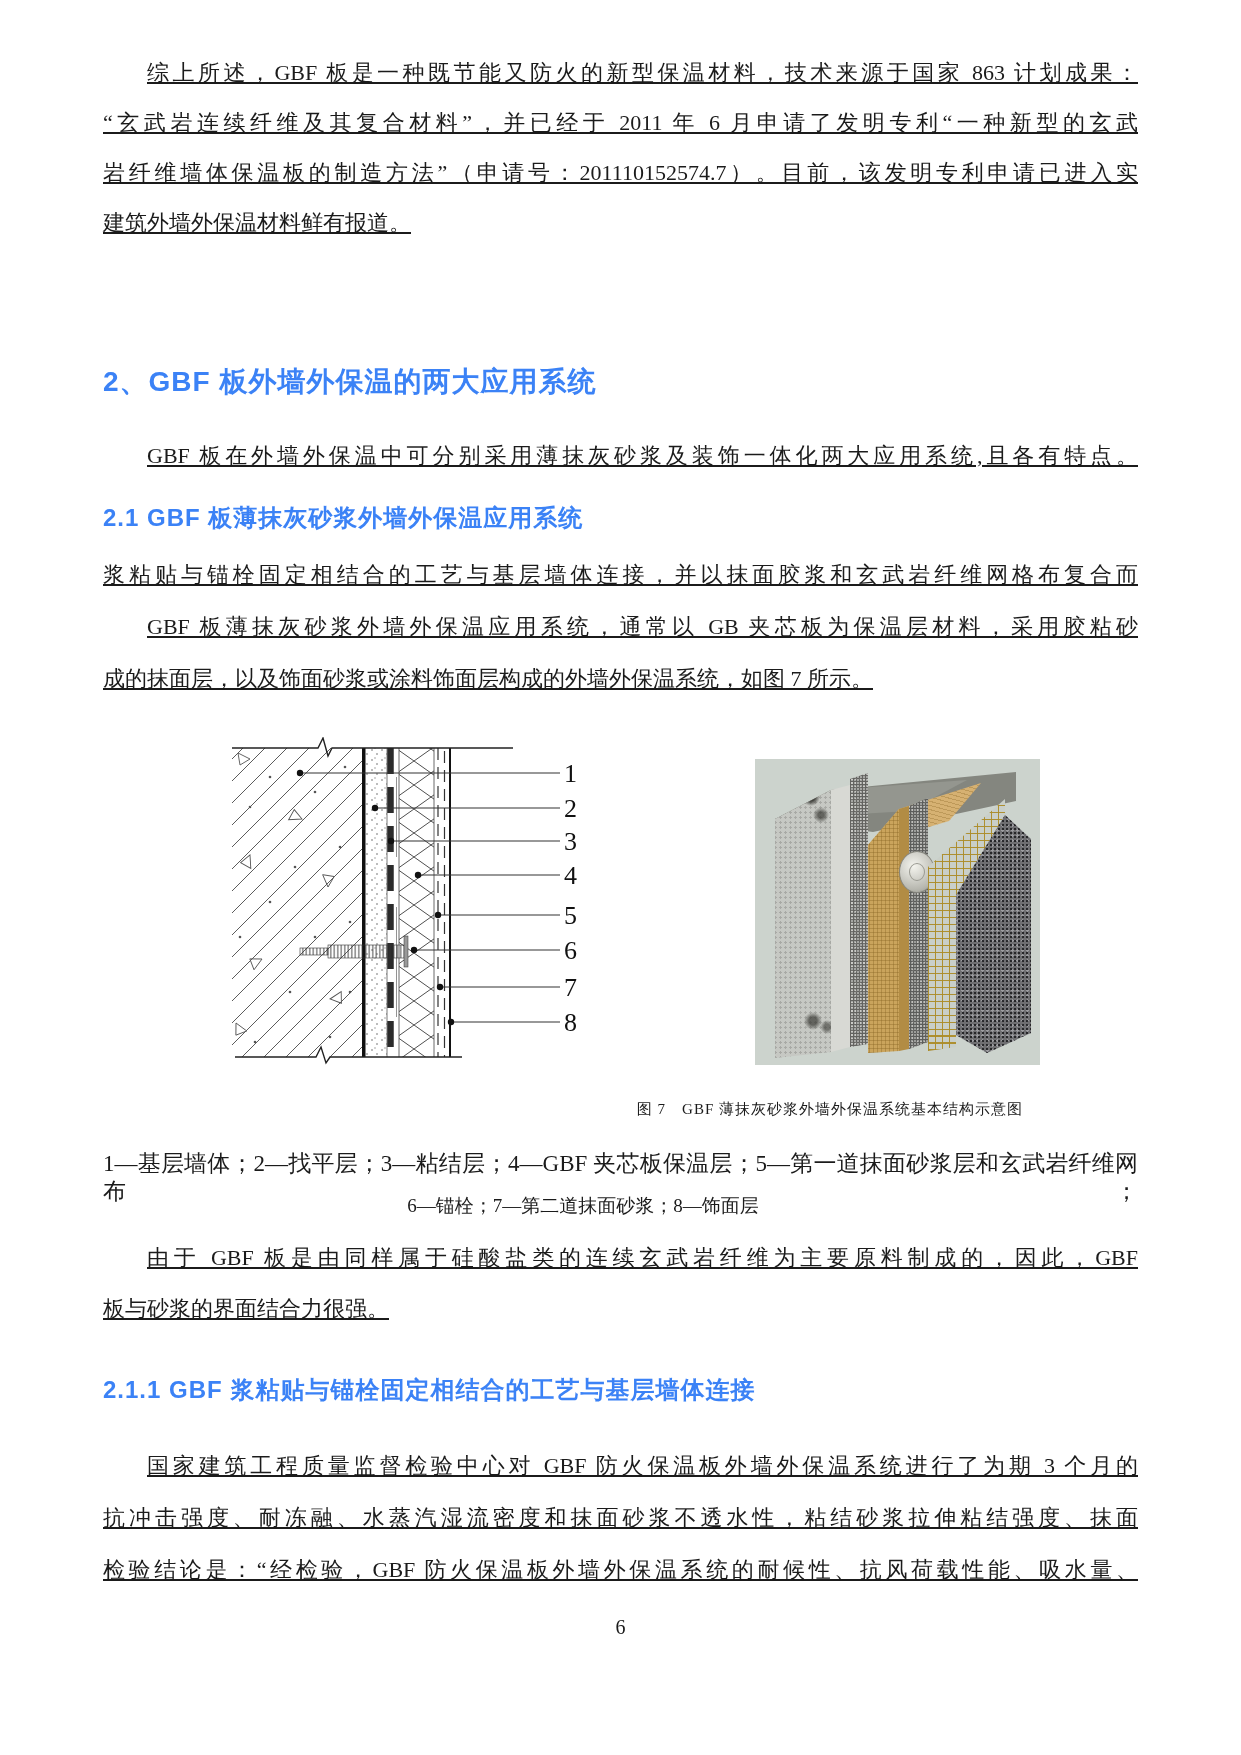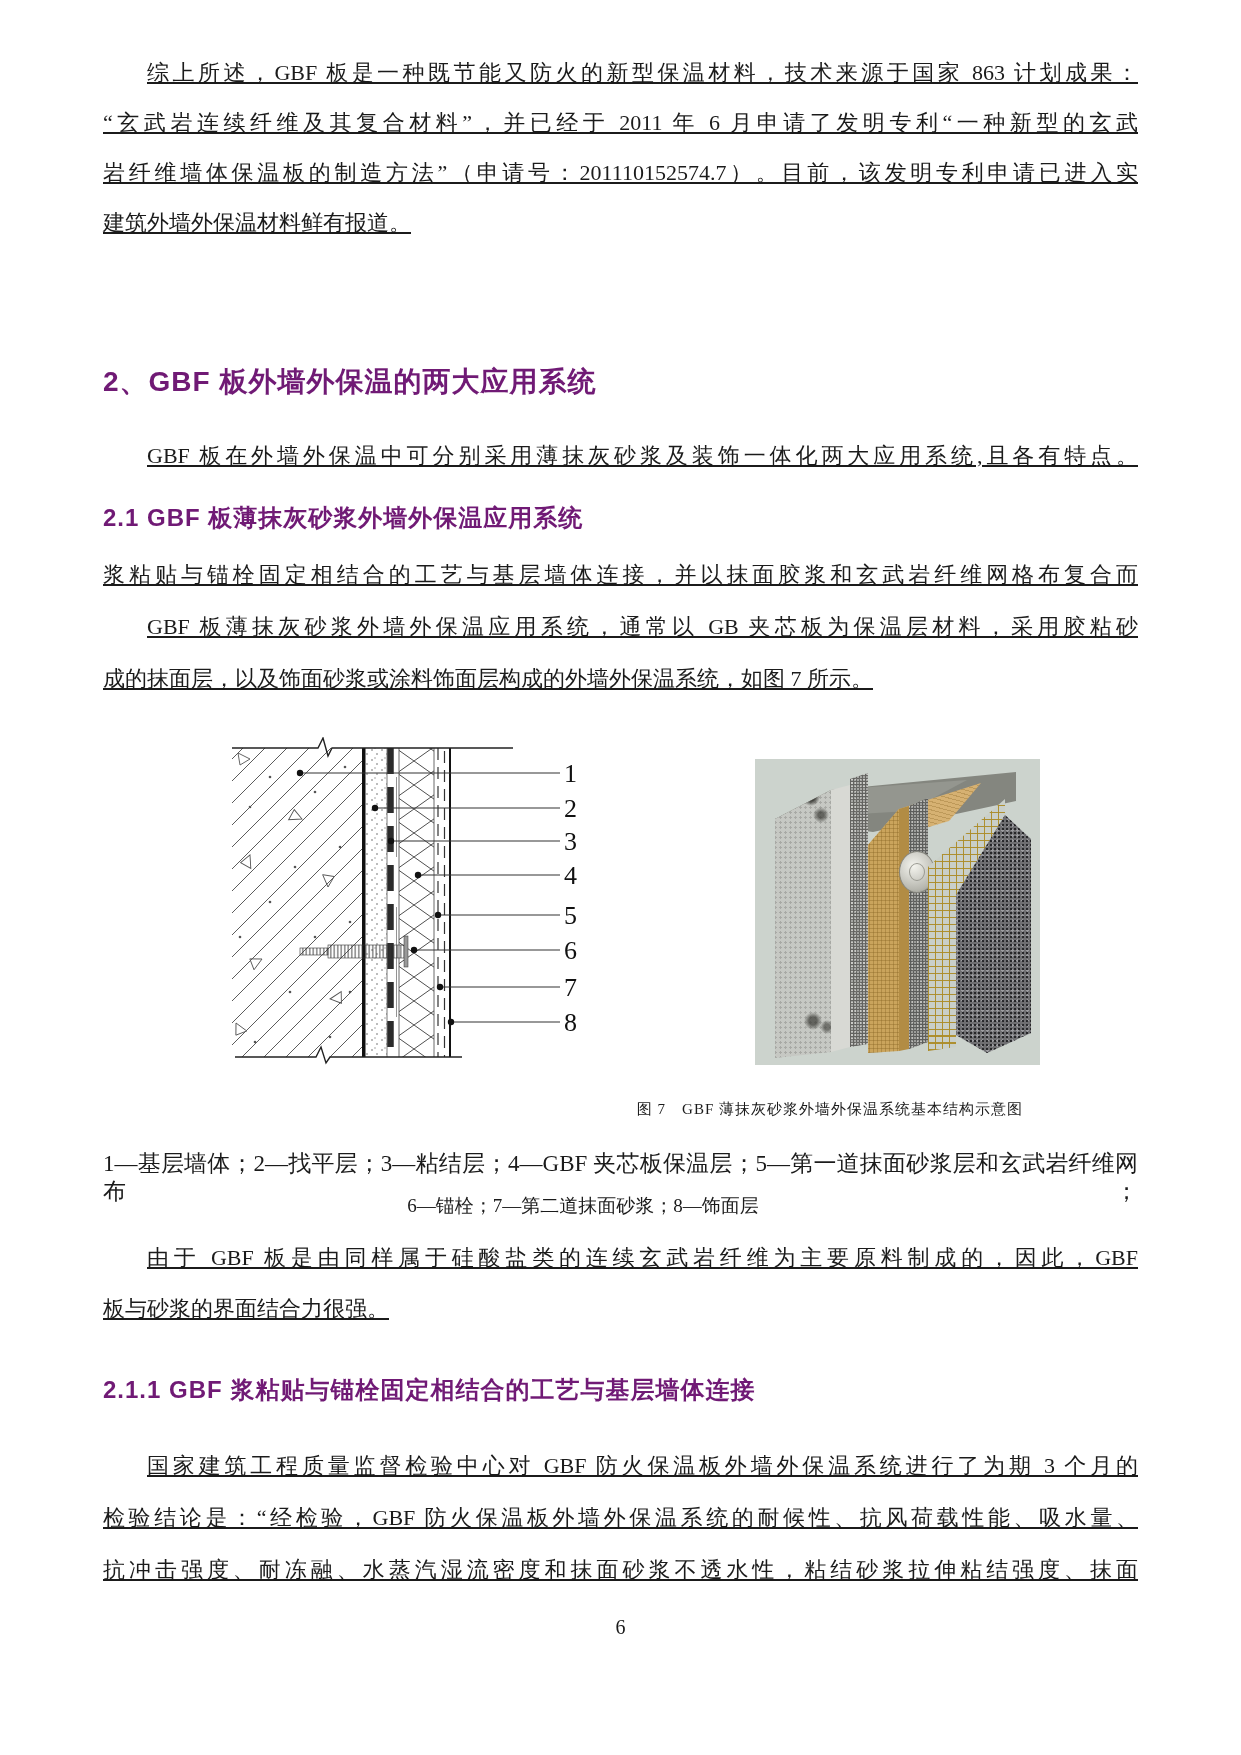--- a/index.html
+++ b/index.html
@@ -7,21 +7,21 @@
     width:1241px;height:1755px;background:#ffffff;position:relative;overflow:hidden;
     font-family:"Liberation Serif","DejaVu Serif",serif;color:#1b1b1b;
   }
   .abs{position:absolute;}
   .bodyblock{left:103px;width:1035px;font-size:22px;line-height:50px;}
   .line{display:block;text-align:justify;text-decoration:underline;}
   .fill{text-align-last:justify;}
   .end{text-align-last:left;}
   .ind{text-indent:44px;}
   .h{left:103px;width:1035px;font-family:"Liberation Sans","DejaVu Sans",sans-serif;
-     font-weight:bold;color:#701a75;letter-spacing:1px;}
+     font-weight:bold;color:#3b82f6;letter-spacing:1px;}
   #h2   {top:362px;font-size:28px;line-height:40px;}
   #h21  {top:500px;font-size:24px;line-height:36px;}
   #h211 {top:1372px;font-size:24px;line-height:36px;}
   #p1{top:48px;}
   #p2{top:431px;}
   #p3{top:549px;line-height:52px;}
   #p4{top:1232px;line-height:51px;}
   #p5{top:1440px;line-height:52px;}
   #caption{top:1100px;left:103px;width:920px;text-align:right;font-size:15px;letter-spacing:1px;}
   #legend1{top:1150px;left:103px;width:1035px;font-size:23px;line-height:28px;text-align:justify;text-align-last:justify;}
@@ -233,17 +233,17 @@
 
 <div class="abs bodyblock" id="p4">
   <span class="line fill ind">由于 GBF 板是由同样属于硅酸盐类的连续玄武岩纤维为主要原料制成的，因此，GBF</span>
   <span class="line end">板与砂浆的界面结合力很强。</span>
 </div>
 
 <div class="abs h" id="h211">2.1.1 GBF 浆粘贴与锚栓固定相结合的工艺与基层墙体连接</div>
 
 <div class="abs bodyblock" id="p5">
   <span class="line fill ind">国家建筑工程质量监督检验中心对 GBF 防火保温板外墙外保温系统进行了为期 3 个月的</span>
+  <span class="line fill">抗冲击强度、耐冻融、水蒸汽湿流密度和抹面砂浆不透水性，粘结砂浆拉伸粘结强度、抹面</span>
   <span class="line fill">检验结论是：“经检验，GBF 防火保温板外墙外保温系统的耐候性、抗风荷载性能、吸水量、</span>
-  <span class="line fill">抗冲击强度、耐冻融、水蒸汽湿流密度和抹面砂浆不透水性，粘结砂浆拉伸粘结强度、抹面</span>
 </div>
 
 <div class="abs" id="pagenum">6</div>
 
 </body></html>

